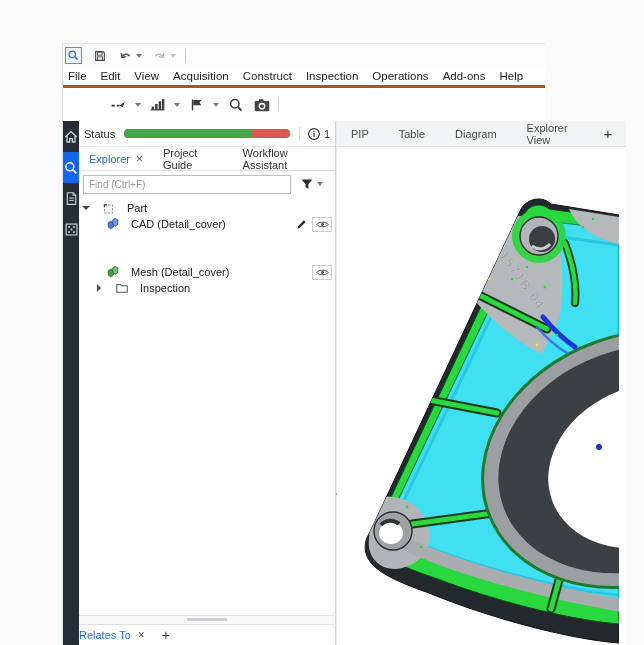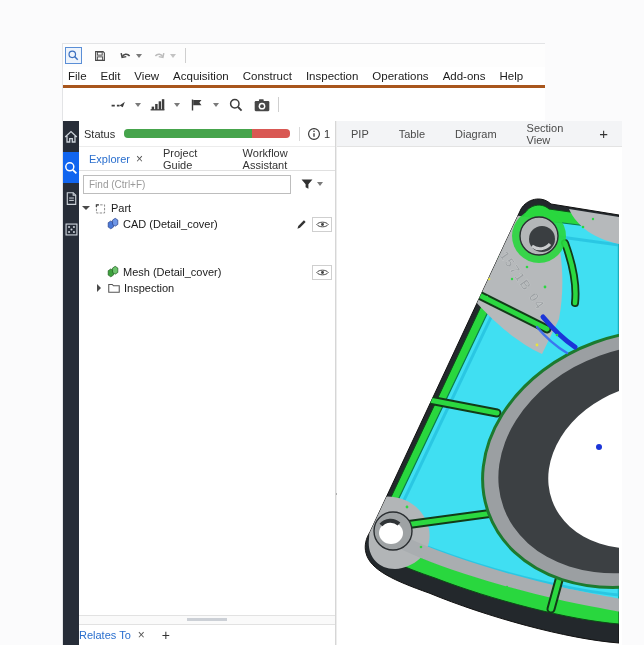--- a/index.html
+++ b/index.html
@@ -38,21 +38,21 @@
   .inf{display:flex;align-items:center;gap:3px;color:#333;font-size:11px;}
   .tabsrow{height:23px;display:flex;align-items:stretch;border-bottom:1px solid #e0e0e0;background:#fff;font-size:11px;}
   .ltab{display:flex;align-items:center;gap:6px;padding:0 10px;color:#333;}
   .ltab.active{color:#2a6fce;}
   .ltab .x{color:#555;font-size:12px;}
   .findrow{height:26px;display:flex;align-items:center;padding:3px 4px 3px 4px;box-sizing:border-box;}
   .findrow input{width:208px;height:19px;border:1px solid #bdbdbd;font-size:10px;padding:0 5px;box-sizing:border-box;color:#333;outline:none;}
   .findrow input::placeholder{color:#9a9a9a;}
   .funnelwrap{margin-left:9px;display:flex;align-items:center;gap:3px;}
   .tree{font-size:11px;color:#1a1a1a;padding-top:3px;}
-  .trow{height:16px;display:flex;align-items:center;position:relative;}
+  .trow{height:16px;display:flex;align-items:center;position:relative;gap:8px;}
   .exp-d{width:0;height:0;border-left:4px solid transparent;border-right:4px solid transparent;border-top:4.5px solid #4a4a4a;margin:0 3px;}
   .exp-r{width:0;height:0;border-top:4px solid transparent;border-bottom:4px solid transparent;border-left:4.5px solid #4a4a4a;margin:0 5px 0 4px;}
   .ticon16{width:15px;height:15px;margin-right:3px;flex:0 0 auto;display:flex;align-items:center;justify-content:center;}
   .rowtools{position:absolute;right:3px;top:0;height:16px;display:flex;align-items:center;gap:4px;}
   .eyebox{width:20px;height:15px;border:1px solid #cfcfcf;display:flex;align-items:center;justify-content:center;color:#444;box-sizing:border-box;background:#fff;}
   .fill{flex:1;}
   .hsplit{height:8px;background:#fafafa;border-top:1px solid #e2e2e2;border-bottom:1px solid #e2e2e2;position:relative;}
   .hsplit .grip{position:absolute;left:50%;top:2px;width:40px;height:3px;margin-left:-20px;background:#ccd0d6;}
   .btabs{height:20px;display:flex;align-items:center;font-size:11px;gap:7px;}
   .btabs .rel{color:#2a6fce;}
@@ -313,21 +313,21 @@
 
     <div class="vsplitter">
       <span class="collapse"></span>
     </div>
 
     <div class="rightpane">
       <div class="rtabs">
         <span>PIP</span>
         <span>Table</span>
         <span>Diagram</span>
-        <span>Section View</span>
+        <span>Explorer View</span>
         <span class="plus">+</span>
       </div>
       <div class="view3d">
         <svg width="282" height="499" viewBox="0 0 282 499">
           <defs>
             <clipPath id="partclip">
               <path d="M33,385 L184,62 C190,52 204,48 214,57 L282,68 L282,496 C230,492 150,470 92,446 C58,434 33,423 29,406 C27,399 29,391 33,385 Z"></path>
             </clipPath>
           </defs>
 

